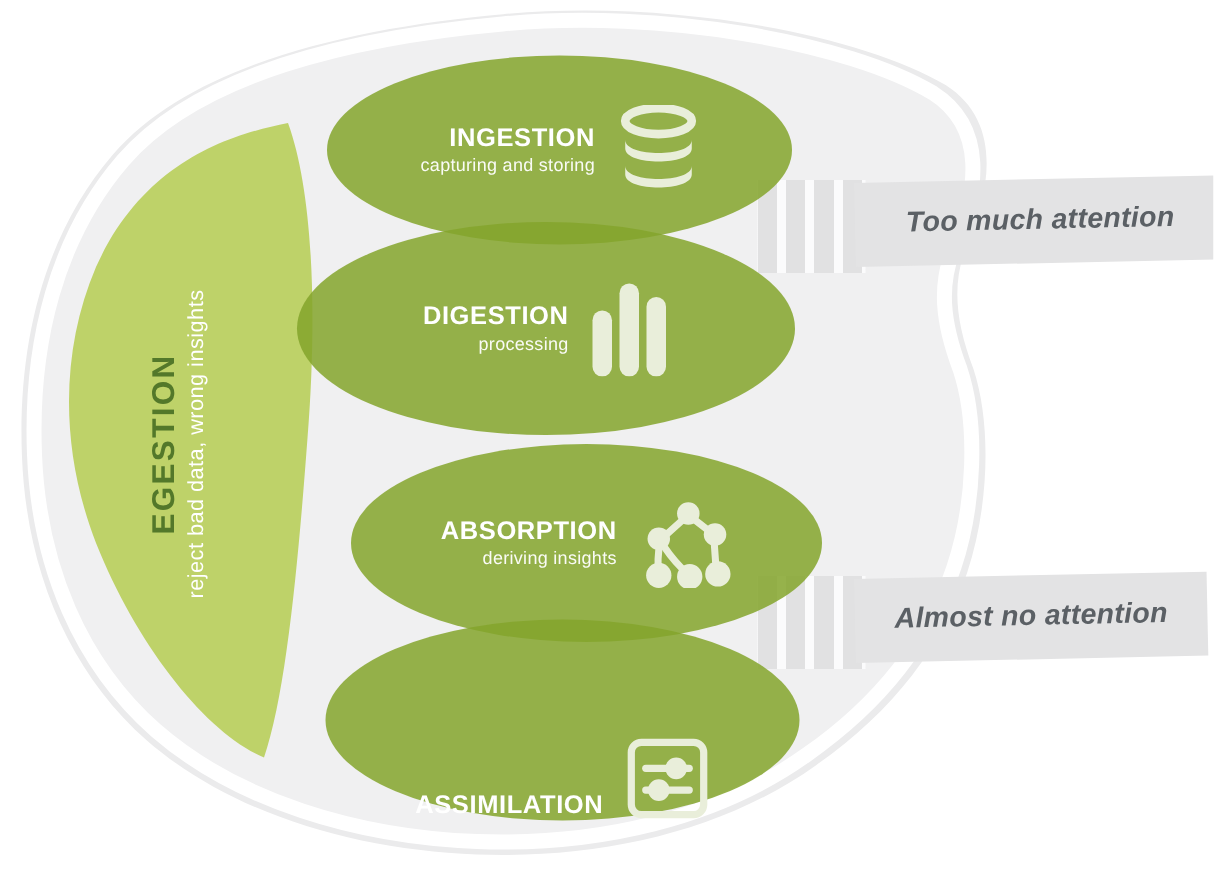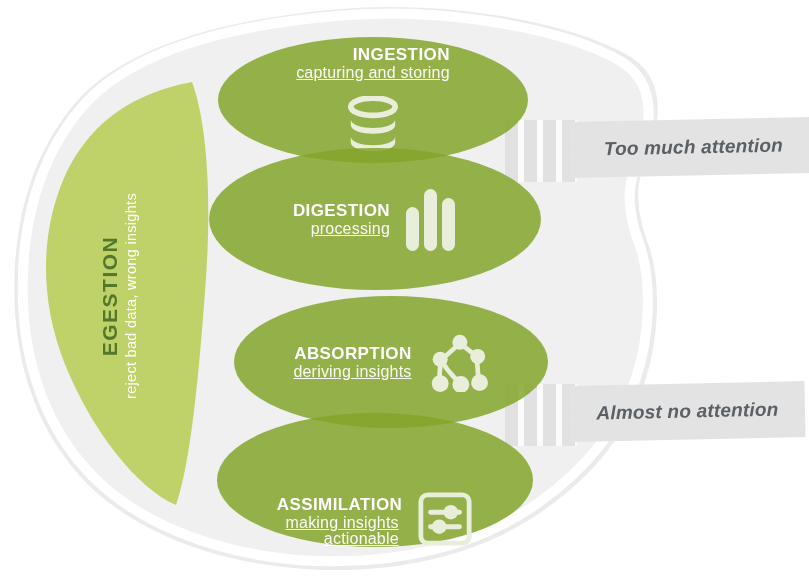--- a/index.html
+++ b/index.html
@@ -16,30 +16,30 @@
   .stage{
     position:absolute;
     border-radius:50%;
     background:rgba(132,164,44,0.85);
     display:flex;
     align-items:center;
     justify-content:center;
     gap:15px;
     color:#ffffff;
   }
-  .stage-0{left:218px;top:37px;width:310px;height:126px;flex-direction:column;}
-  .stage-1{left:209px;top:148px;width:332px;height:142px;}
+  .stage-0{left:218px;top:37px;width:310px;height:126px;}
+  .stage-1{left:198px;top:148px;width:332px;height:142px;}
   .stage-2{left:234px;top:296px;width:314px;height:132px;}
   .stage-3{left:217px;top:413px;width:316px;height:134px;align-items:flex-end;}
   .stage-text{text-align:right;}
   .stage-title{
     font-size:17px;font-weight:bold;letter-spacing:0.4px;line-height:20px;color:#ffffff;
   }
   .stage-subtitle{
-    font-size:16px;line-height:16px;color:rgba(255,255,255,0.95);letter-spacing:0.2px;text-decoration:underline;
+    font-size:12px;line-height:16px;color:rgba(255,255,255,0.95);letter-spacing:0.2px;
   }
   .stage-3 .stage-subtitle{max-width:122px;}
   .stage-icon{flex:0 0 auto;display:block;}
 
   
   .egestion-label{
     position:absolute;
     left:-41px;top:259px;
     width:320px;height:74px;
     transform:rotate(-90deg);
@@ -169,21 +169,20 @@
         <circle cx="13" cy="55" r="9"></circle>
         <circle cx="35" cy="56" r="9"></circle>
         <circle cx="55" cy="54" r="9"></circle>
       </g>
     </svg>
   </div>
 
   <div class="stage stage-3">
     <div class="stage-text">
       <div class="stage-title">ASSIMILATION</div>
-      <div class="stage-subtitle">making insights actionable</div>
     </div>
     <svg class="stage-icon" width="56" height="56" viewBox="0 0 58 58">
       <rect x="4" y="4" width="50" height="50" rx="7" fill="none" stroke="#e9eeda" stroke-width="5"></rect>
       <g stroke="#e9eeda" stroke-width="5" stroke-linecap="round">
         <line x1="14" y1="22" x2="44" y2="22"></line>
         <line x1="14" y1="37" x2="44" y2="37"></line>
       </g>
       <g fill="#e9eeda">
         <circle cx="35" cy="22" r="7.5"></circle>
         <circle cx="23" cy="37" r="7.5"></circle>

